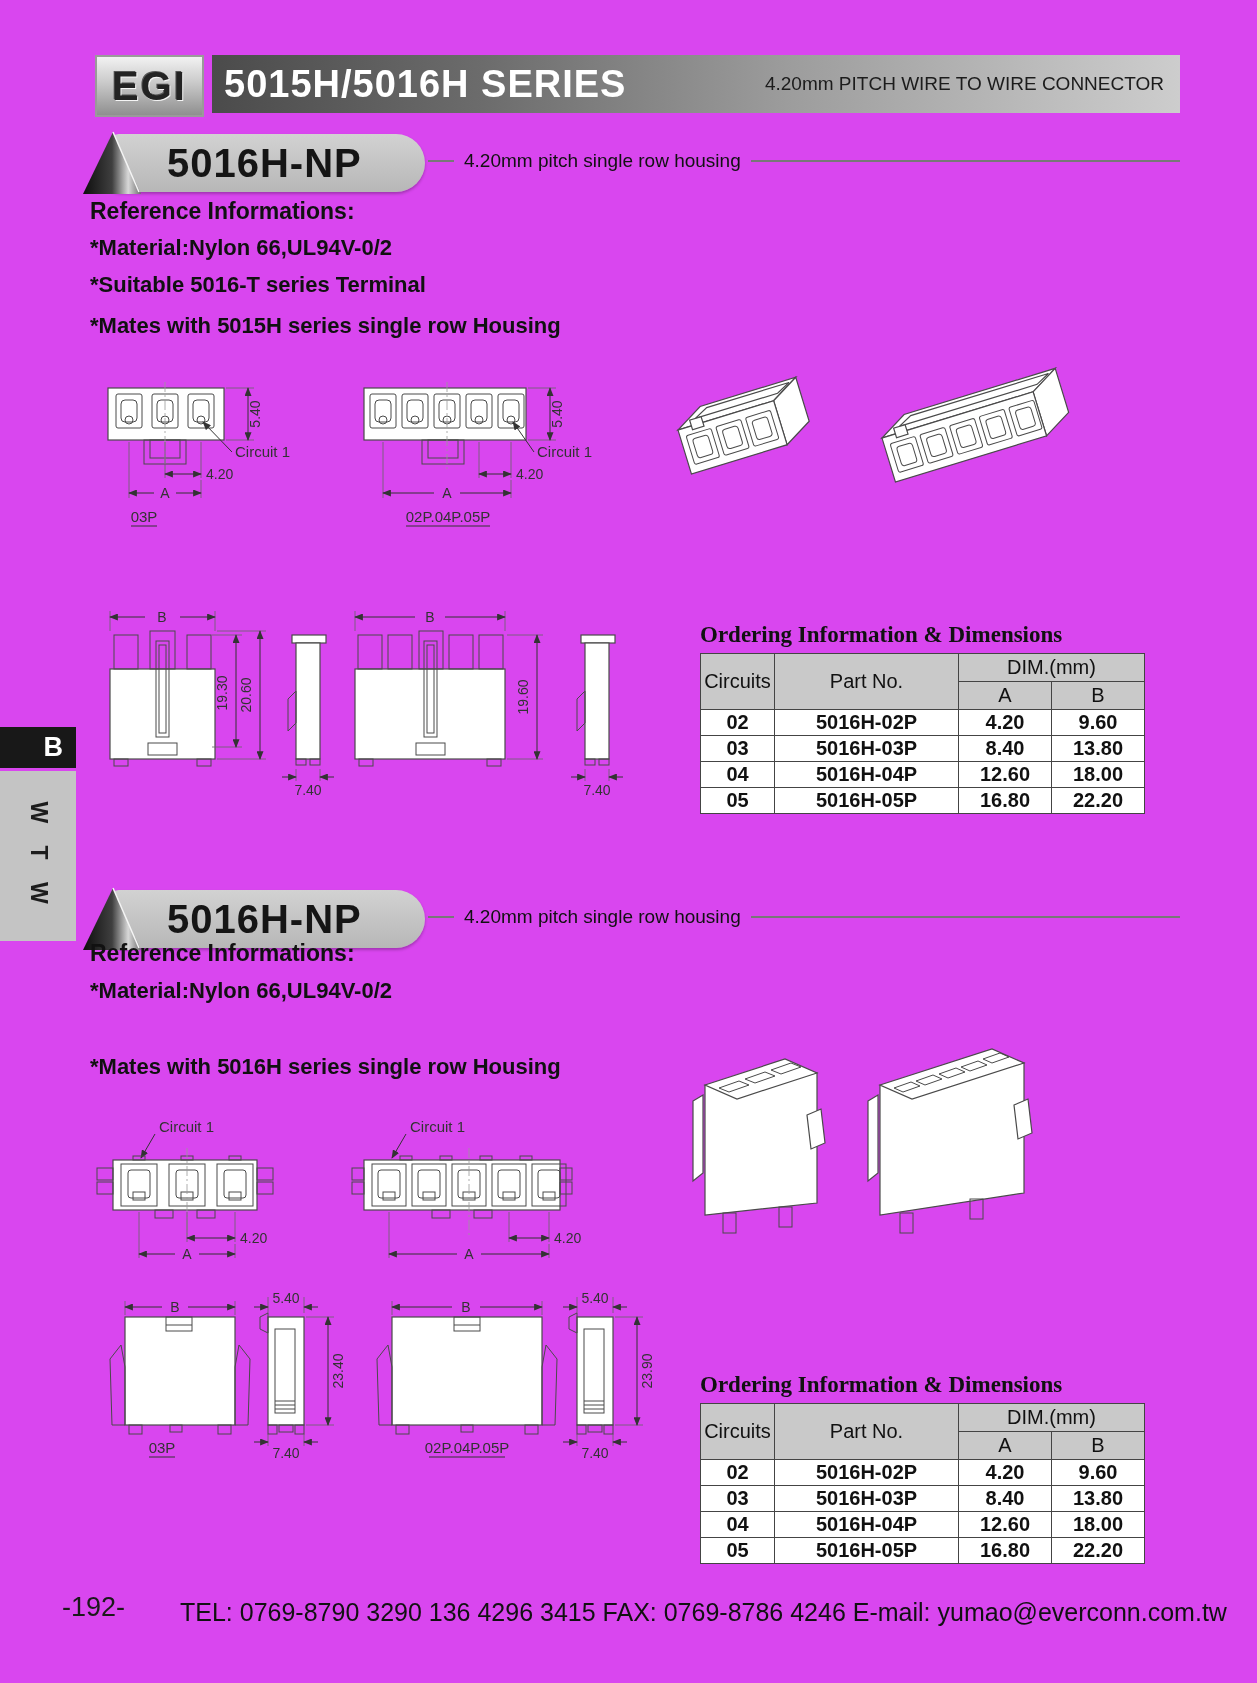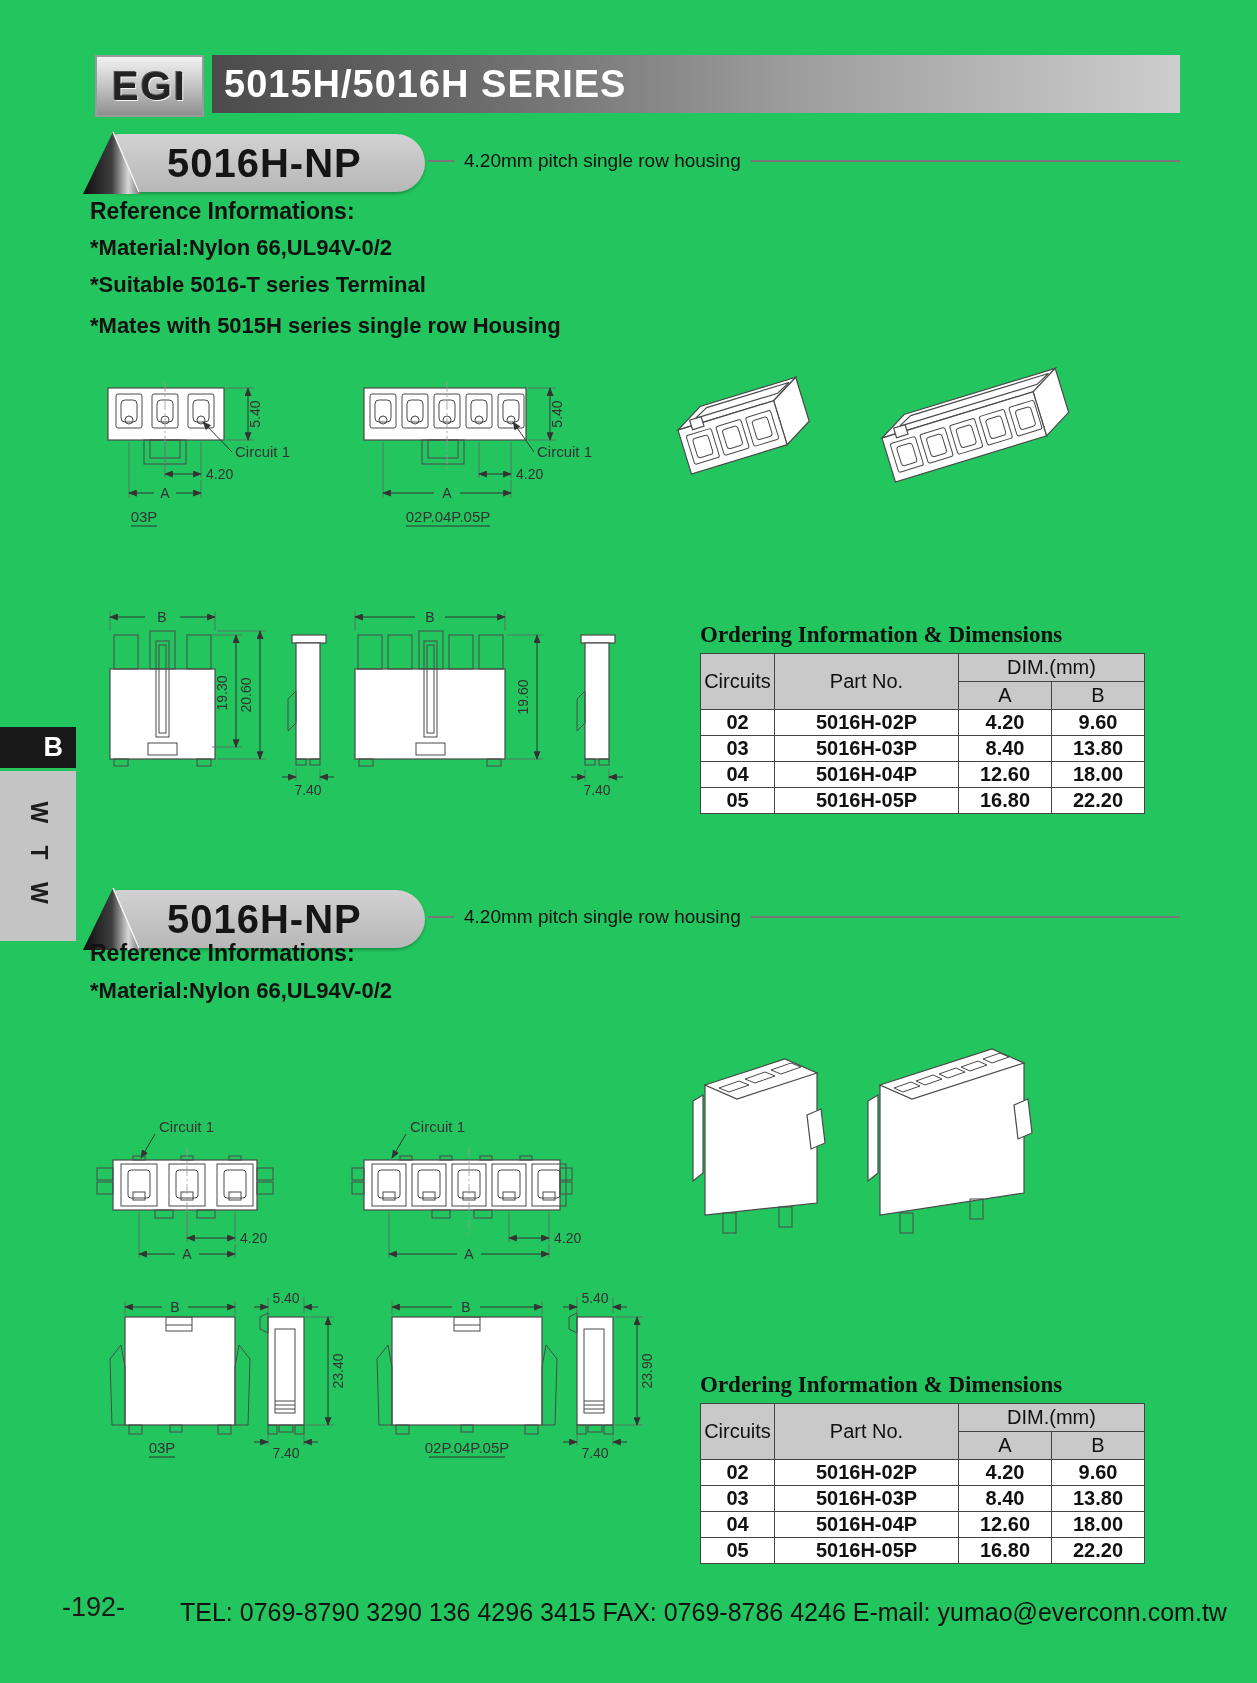--- a/index.html
+++ b/index.html
@@ -1,16 +1,16 @@
 <!DOCTYPE html>
 <html><head>
 <meta charset="utf-8">
 <style>
   html,body{margin:0;padding:0;background:#fff;}
-  #page{position:relative;width:1257px;height:1683px;background:#22c55e;
+  #page{position:relative;width:1257px;height:1683px;background:#d946ef;
         font-family:"Liberation Sans",sans-serif;color:#111;overflow:hidden;}
   .abs{position:absolute;}
   
   .logo-box{left:95px;top:55px;width:105px;height:58px;border:2px solid #9a9a9a;
             background:linear-gradient(180deg,#f2f2f2 0%,#c9c9c9 45%,#8f8f8f 100%);
             display:flex;align-items:center;justify-content:center;}
   .logo-txt{font-size:40px;font-weight:900;letter-spacing:2px;color:#232323;
             text-shadow:1px 1px 0 #f5f5f5,-1px -1px 0 #555;}
   .hdr-bar{left:212px;top:55px;width:968px;height:58px;
            background:linear-gradient(90deg,#4b4b4b 0%,#6c6c6c 28%,#9d9d9d 60%,#cdcdcd 100%);
@@ -79,20 +79,21 @@
   </defs>
 </svg>
 
 <div id="page">
 
   <div class="abs logo-box">
     <span class="logo-txt">EGI</span>
   </div>
   <div class="abs hdr-bar">
     <span class="hdr-title">5015H/5016H SERIES</span>
+    <span class="hdr-sub">4.20mm PITCH WIRE TO WIRE CONNECTOR</span>
   </div>
 
   <div class="abs badge" style="left:85px;top:132px;">
     <div class="pill"></div>
     <svg width="64" height="66">
       <polygon points="34,2 4,64 62,64" fill="url(#coneGrad)"></polygon>
       <polyline points="34,2 60,62" stroke="#f5f5f5" stroke-width="1.5" fill="none"></polyline>
     </svg>
     <div class="txt">5016H-NP</div>
   </div>
@@ -357,20 +358,21 @@
     <div class="txt">5016H-NP</div>
   </div>
   <div class="abs callout" style="left:428px;top:902px;width:752px;">
     <div class="seg short"></div>
     <div class="ctext">4.20mm pitch single row housing</div>
     <div class="seg long"></div>
   </div>
 
   <div class="abs ref-title" style="left:90px;top:940px;">Reference Informations:</div>
   <div class="abs ref-line" style="left:90px;top:978px;">*Material:Nylon 66,UL94V-0/2</div>
+  <div class="abs ref-line" style="left:90px;top:1054px;">*Mates with 5016H series single row Housing</div>
 
   <svg class="draw" style="left:95px;top:1118px;" width="255" height="148" viewBox="0 0 255 148">
     <text class="lbl" x="64" y="14">Circuit 1</text>
     <line class="dim" x1="60" y1="16" x2="46" y2="40" marker-end="url(#arw)"></line>
     <rect class="bodyl" x="18" y="42" width="144" height="50"></rect>
     <g class="thin">
       <rect x="2" y="50" width="16" height="12"></rect>
         <rect x="2" y="64" width="16" height="12"></rect>
       <rect x="162" y="50" width="16" height="12"></rect>
         <rect x="162" y="64" width="16" height="12"></rect>

